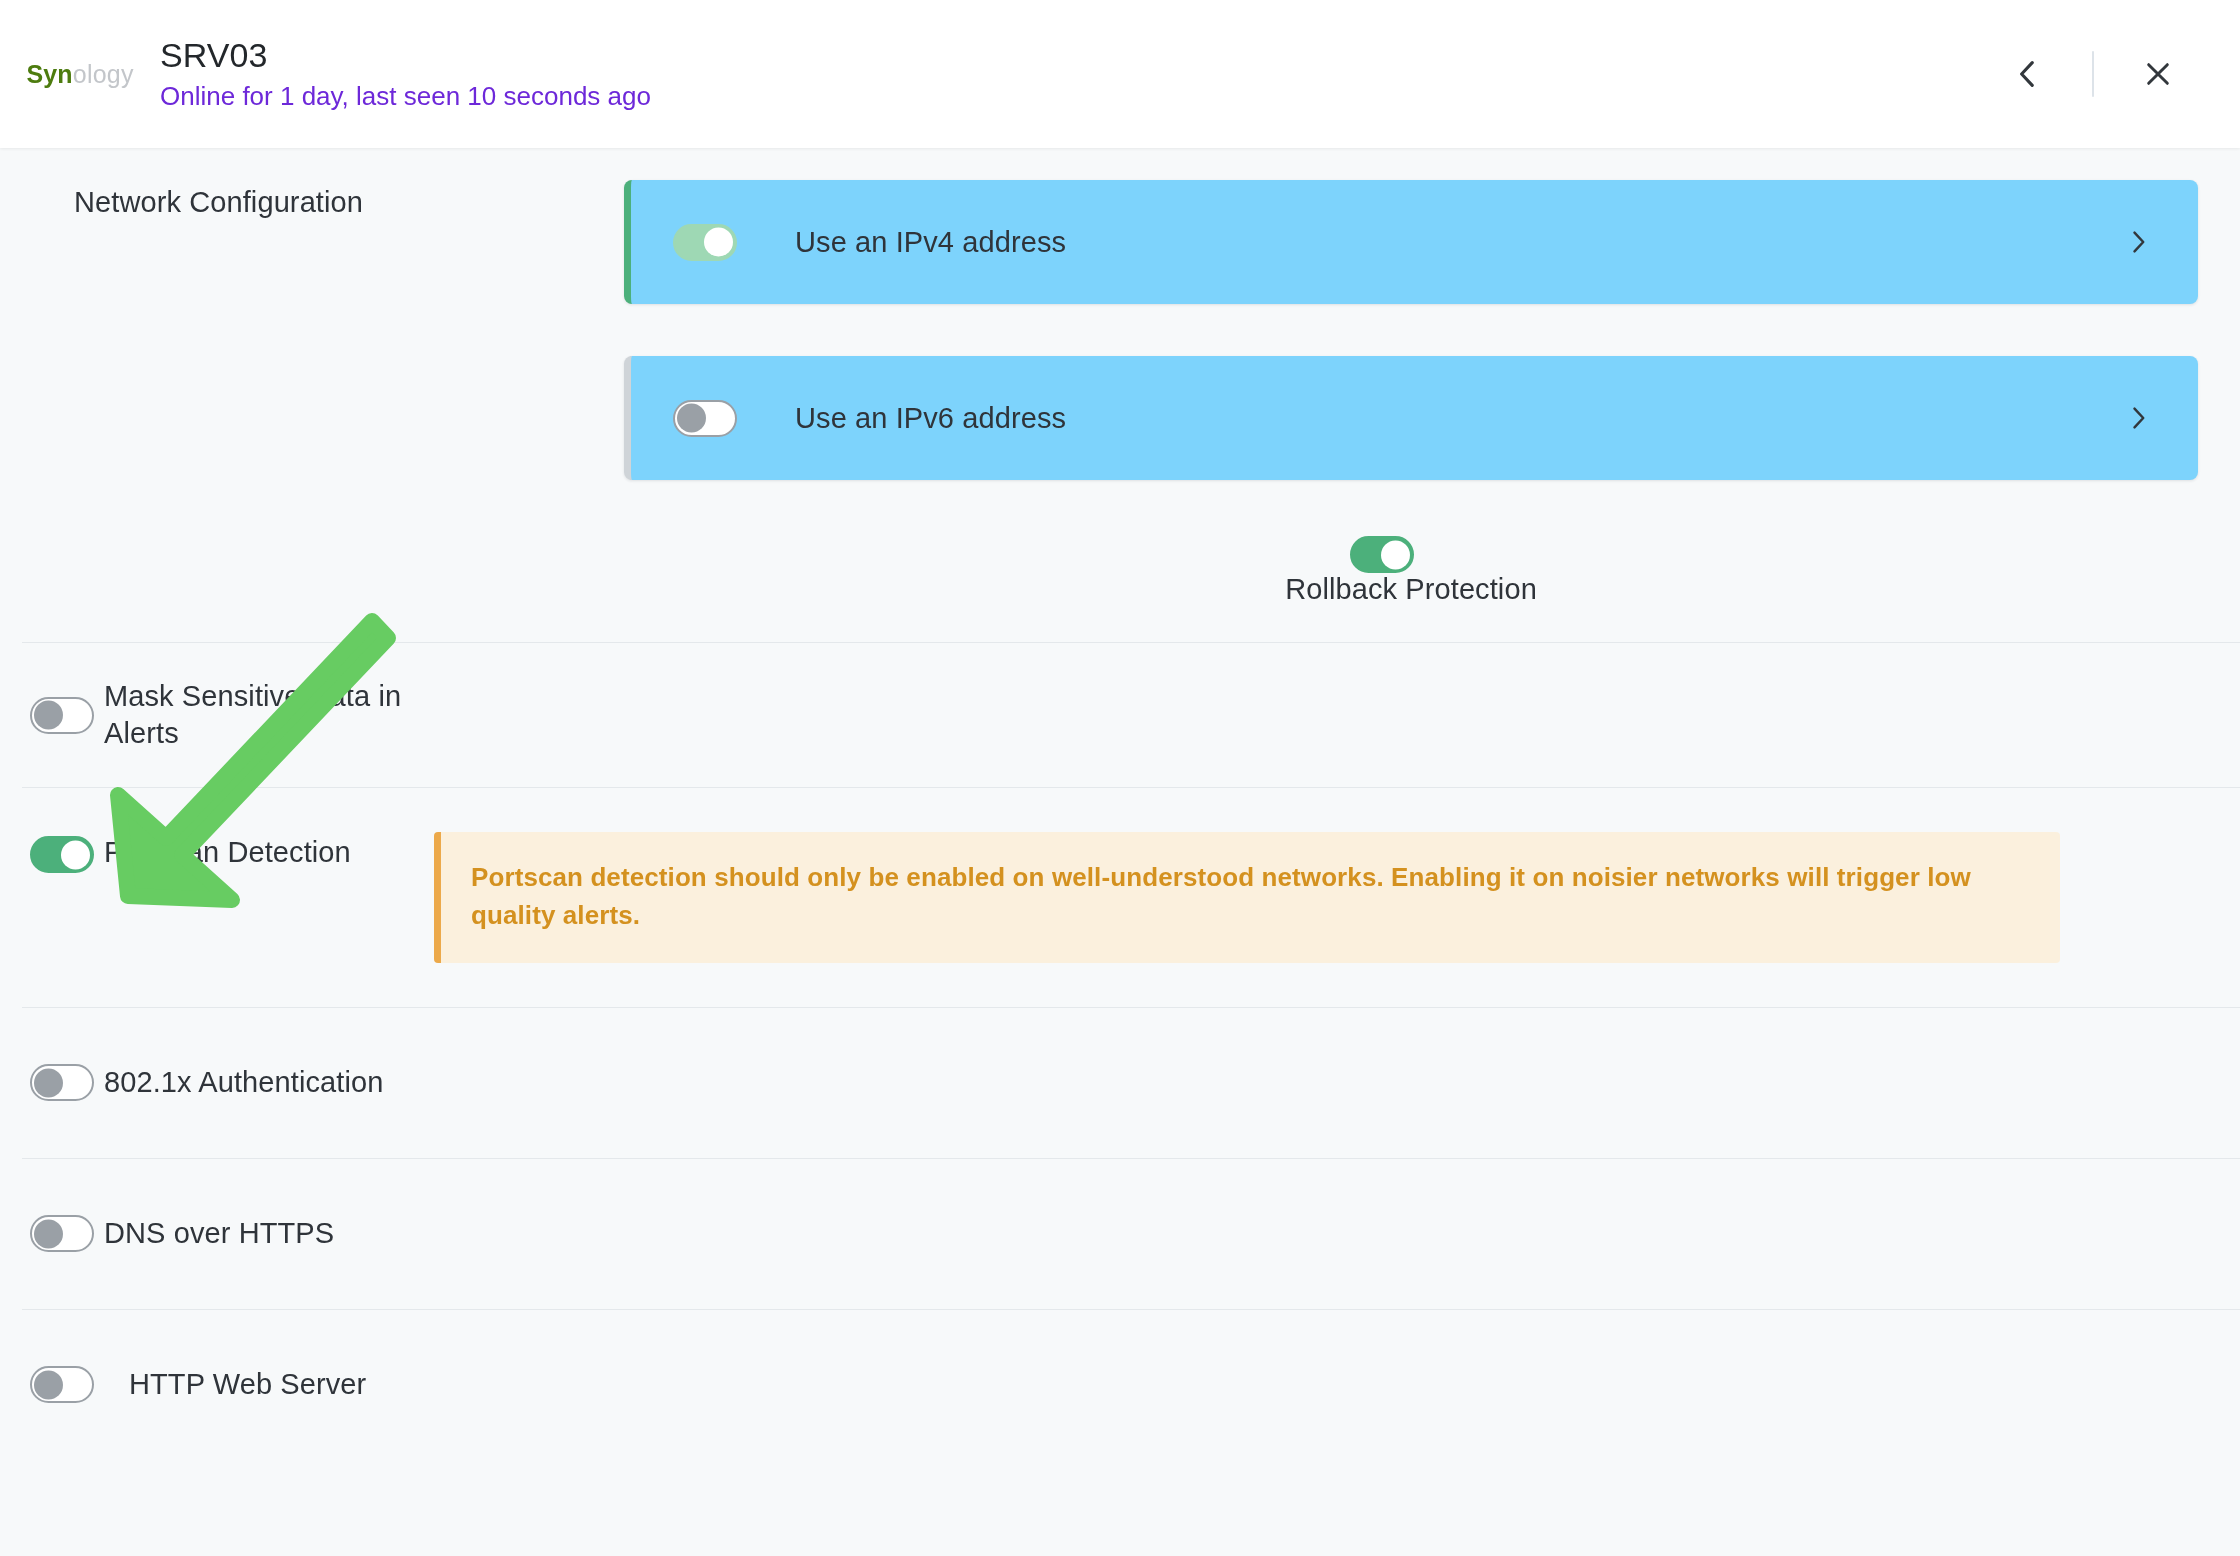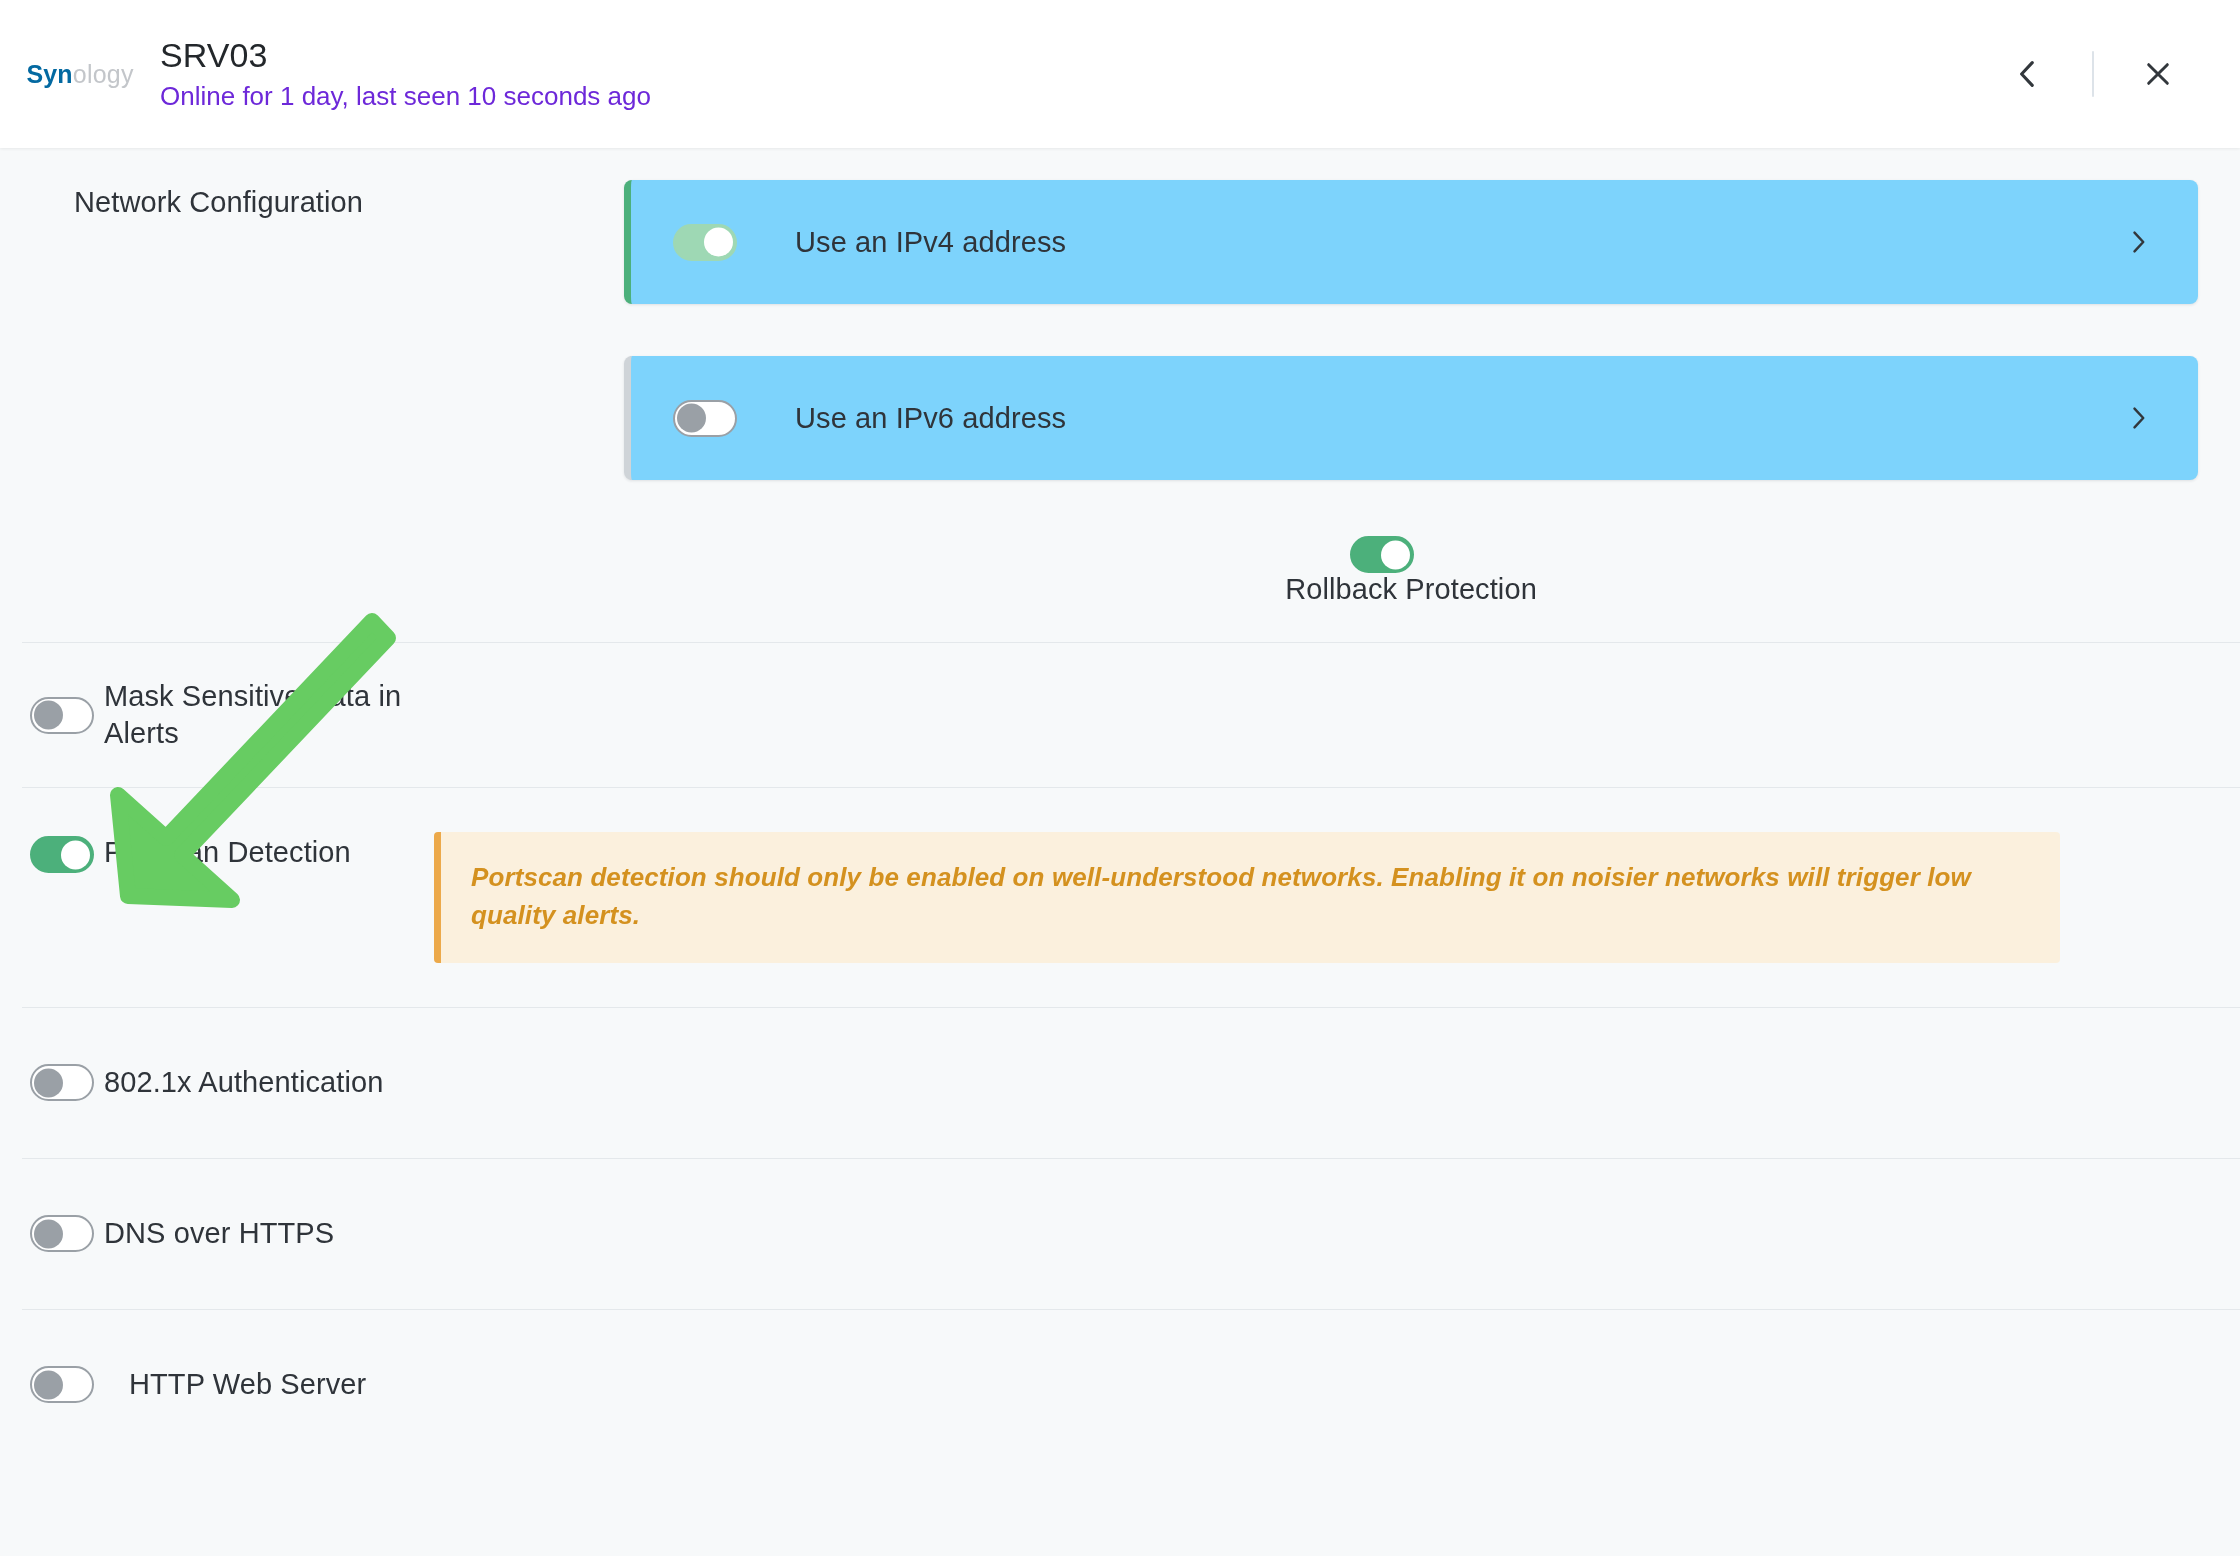--- a/index.html
+++ b/index.html
@@ -33,21 +33,21 @@
 
   .brand-logo {
     width: 160px;
     flex: 0 0 160px;
     text-align: center;
     font-size: 25px;
     letter-spacing: 0.2px;
     color: #b9bcc0;
     user-select: none;
   }
-  .brand-logo .b1 { font-weight: 700; color: #0369a1; }
+  .brand-logo .b1 { font-weight: 700; color: #4d7c0f; }
   .brand-logo .b2 { font-weight: 400; color: #c3c6ca; }
 
   .header-titles {
     display: flex;
     flex-direction: column;
     justify-content: center;
     gap: 8px;
   }
   .device-title {
     font-size: 34px;
@@ -337,21 +337,21 @@
     <div class="divider"></div>
 
     <div class="section-row" style="padding-top:44px; padding-bottom:44px;">
       <div class="left-toggle-wrap" style="padding-left:30px; width:104px; flex:0 0 104px; padding-top:4px;">
         <div class="toggle on">
           <span class="knob"></span>
         </div>
       </div>
       <div class="left-label" style="flex:0 0 488px; padding-top:2px;">Portscan Detection</div>
 
-      <div style="flex:1; padding-right:42px;font-style:italic;">
+      <div style="flex:1; padding-right:42px;">
         <div class="warn-banner">
           <div class="warn-text">Portscan detection should only be enabled on well-understood networks. Enabling it on noisier networks will trigger low quality alerts.</div>
         </div>
       </div>
     </div>
 
     <div class="divider"></div>
 
     <div class="section-row" style="height:150px; align-items:center;">
       <div class="left-toggle-wrap" style="padding-left:30px; width:104px; flex:0 0 104px; align-items:center; padding-top:0;">

